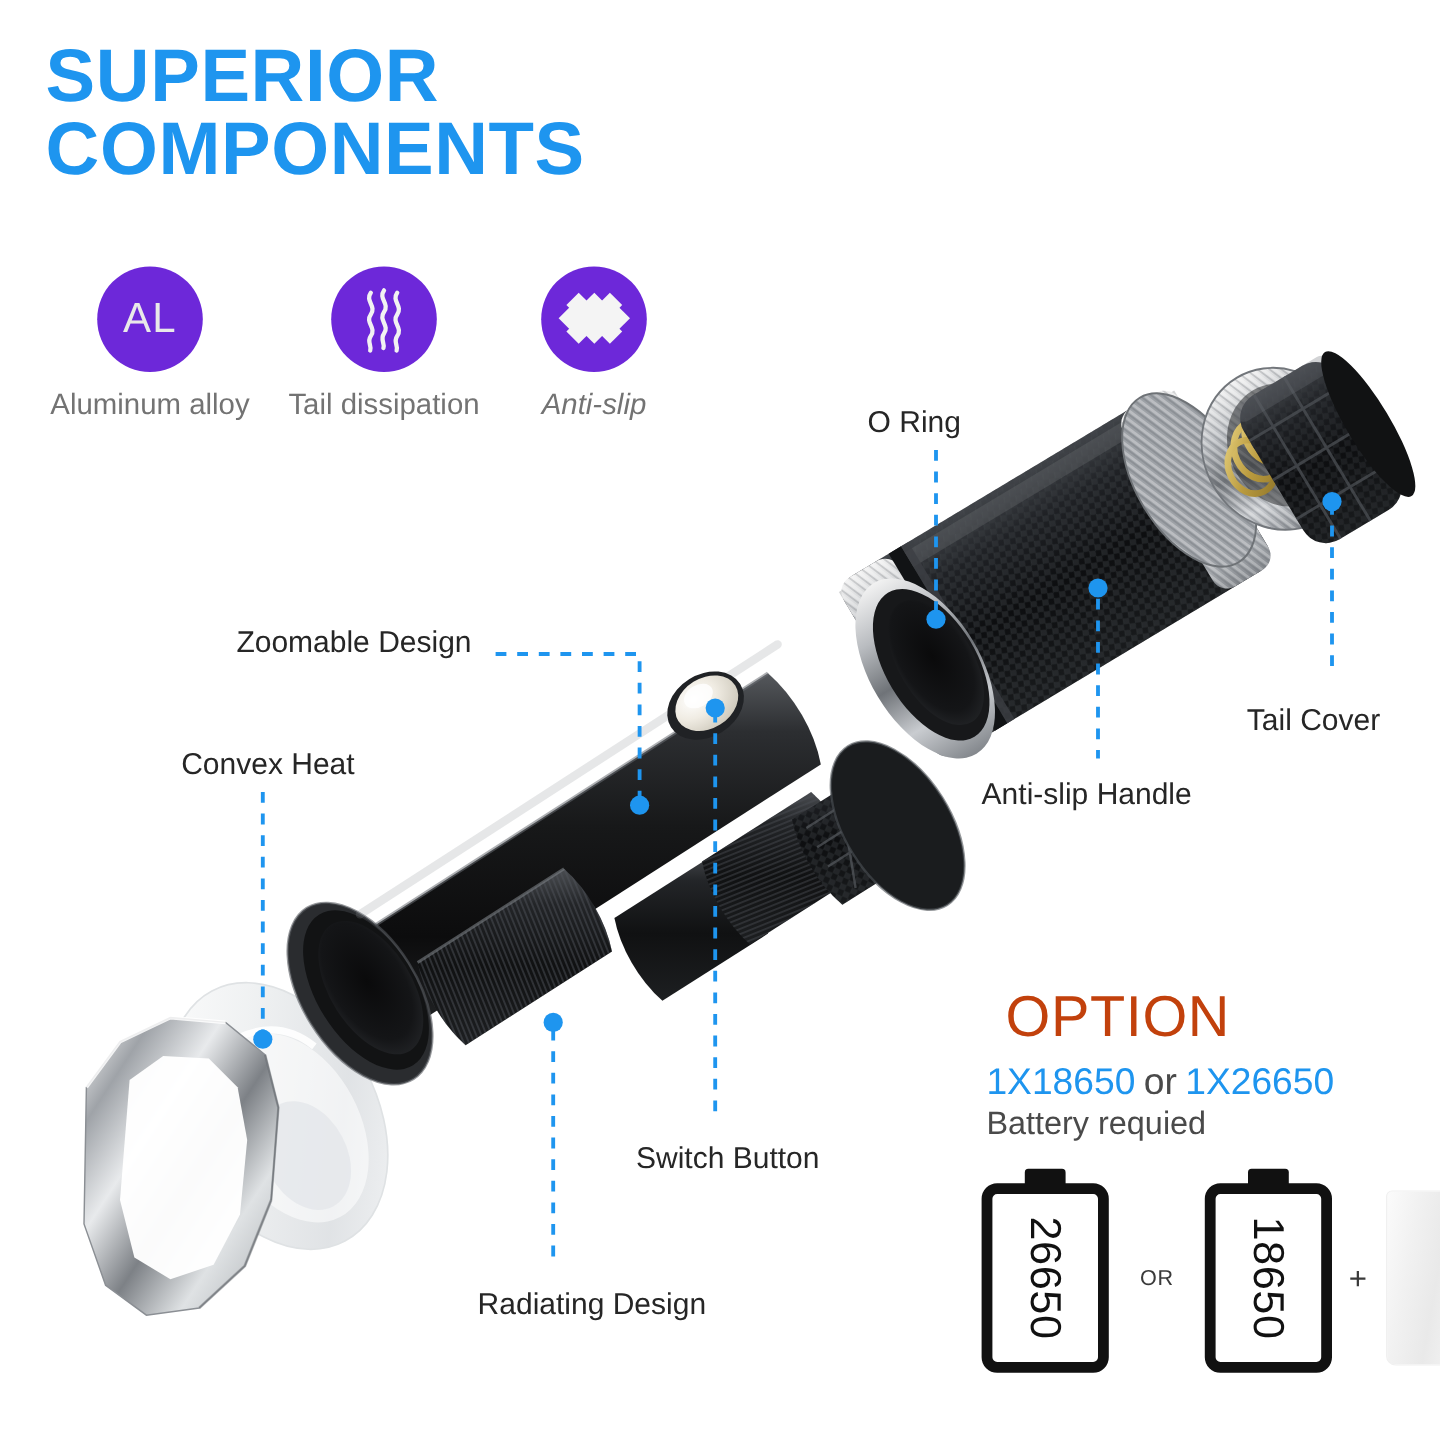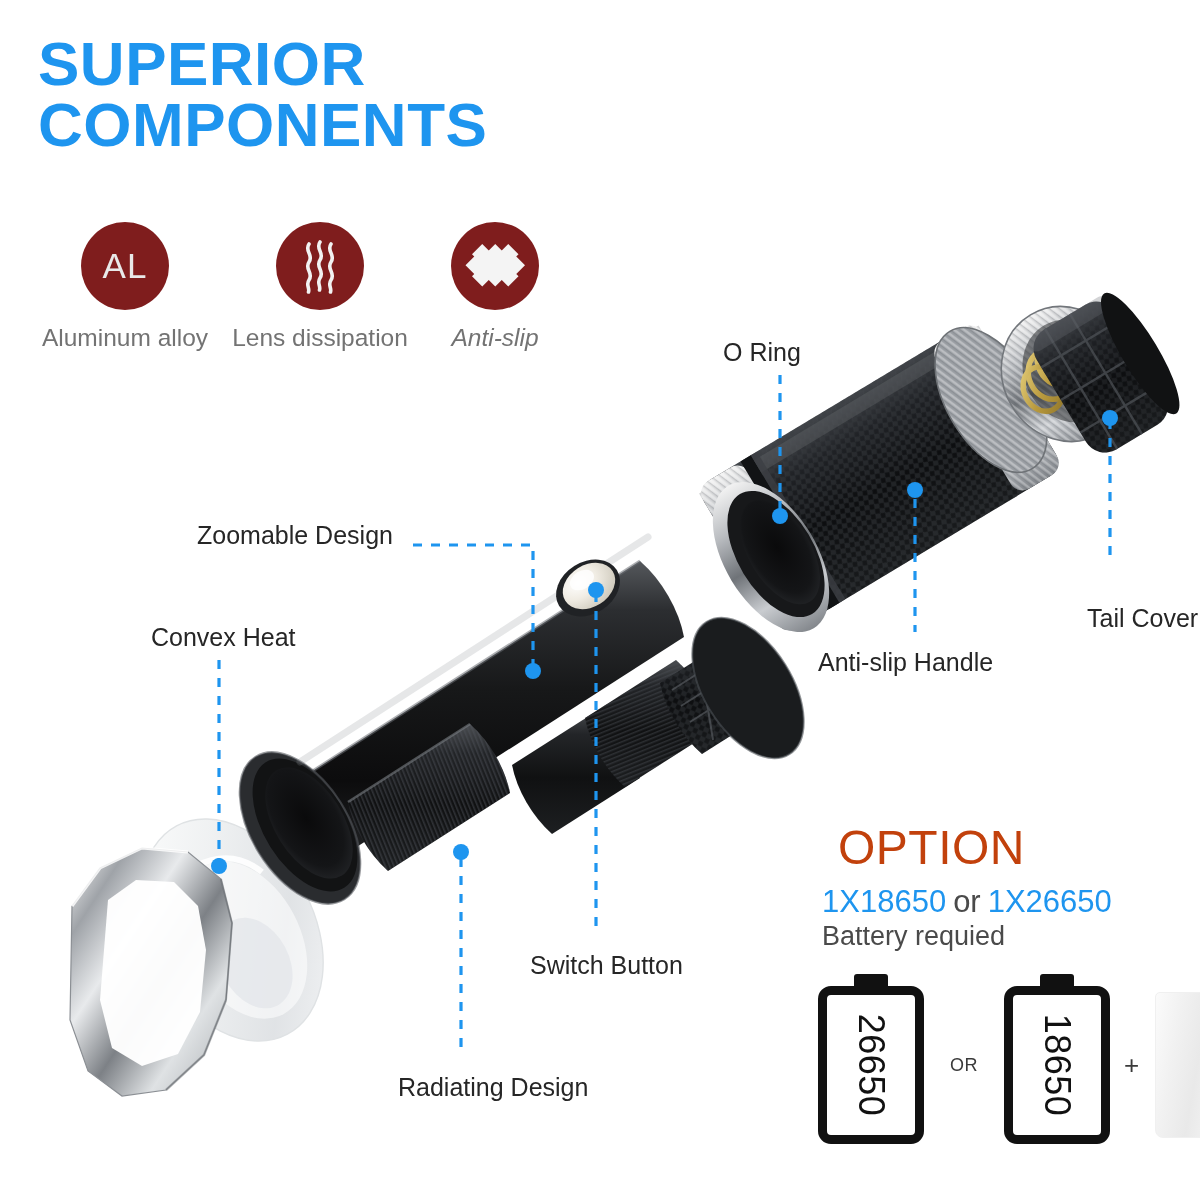--- a/index.html
+++ b/index.html
@@ -22,21 +22,21 @@
   }
 
   
   .features{position:absolute;left:30px;top:222px;display:flex;align-items:flex-start;}
   .feature{display:flex;flex-direction:column;align-items:center;}
   .f0{width:190px;}
   .f1{width:200px;}
   .f2{width:150px;font-style:italic;}
   .badge{
     width:88px;height:88px;border-radius:50%;
-    background:#7f1d1d;position:relative;
+    background:#6d28d9;position:relative;
     display:flex;align-items:center;justify-content:center;
     overflow:hidden;
   }
   .badge-al{
     color:#e9e9e9;font-size:35px;font-weight:normal;letter-spacing:1px;
     font-family:"Liberation Sans", sans-serif;
   }
   .feature-label{
     margin-top:14px;font-size:24.5px;color:#737373;white-space:nowrap;
   }
@@ -96,21 +96,21 @@
     <div class="feature f1">
       <div class="badge">
         <svg width="88" height="88" viewBox="0 0 88 88">
           <g fill="none" stroke="#f2f2f2" stroke-width="3.6" stroke-linecap="round">
             <path d="M33 22 C28 29, 38 33, 33 40 C28 47, 38 51, 33 58 C29.5 63, 34 66, 32.5 70"></path>
             <path d="M44 20 C39 27, 49 31, 44 38 C39 45, 49 49, 44 56 C40.5 61, 45 64, 43.5 68"></path>
             <path d="M55 22 C50 29, 60 33, 55 40 C50 47, 60 51, 55 58 C51.5 63, 56 66, 54.5 70"></path>
           </g>
         </svg>
       </div>
-      <div class="feature-label">Lens dissipation</div>
+      <div class="feature-label">Tail dissipation</div>
     </div>
 
     <div class="feature f2">
       <div class="badge">
         <svg width="88" height="88" viewBox="0 0 88 88">
           <g fill="#f4f4f4">
             <rect x="24" y="25" width="14.5" height="14.5" transform="rotate(45 31.25 32.25)"></rect>
             <rect x="37" y="25" width="14.5" height="14.5" transform="rotate(45 44.25 32.25)"></rect>
             <rect x="50" y="25" width="14.5" height="14.5" transform="rotate(45 57.25 32.25)"></rect>
 
@@ -364,21 +364,21 @@
       <circle cx="1110" cy="418" r="8"></circle>
       <circle cx="915" cy="490" r="8"></circle>
       <circle cx="533" cy="671" r="8"></circle>
       <circle cx="219" cy="866" r="8"></circle>
       <circle cx="596" cy="590" r="8"></circle>
       <circle cx="461" cy="852" r="8"></circle>
     </g>
   </svg>
 
   <div class="callout" style="left:723px;top:338px;">O Ring</div>
-  <div class="callout" style="left:1039px;top:604px;margin-left:48px;">Tail Cover</div>
+  <div class="callout" style="left:1039px;top:586px;">Tail Cover</div>
   <div class="callout" style="left:818px;top:648px;">Anti-slip Handle</div>
   <div class="callout" style="left:197px;top:521px;">Zoomable Design</div>
   <div class="callout" style="left:151px;top:623px;">Convex Heat</div>
   <div class="callout" style="left:530px;top:951px;">Switch Button</div>
   <div class="callout" style="left:362px;top:1073px;margin-left:36px;">Radiating Design</div>
 
   <div class="option-wrap">
     <div class="option-title">OPTION</div>
     <div class="option-line">
       <span class="blue">1X18650</span><span style="padding:0 7px;">or</span><span class="blue">1X26650</span>

